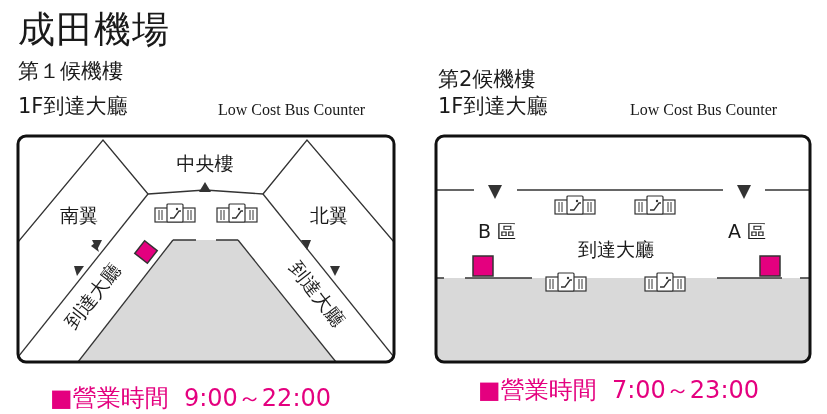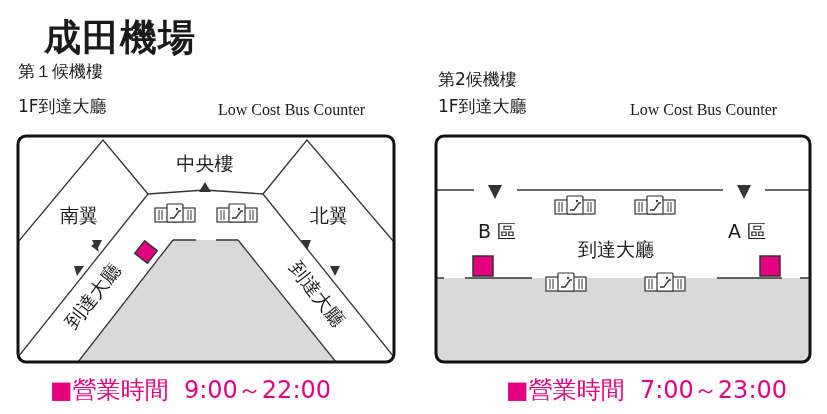--- a/index.html
+++ b/index.html
@@ -1,20 +1,20 @@
 <!DOCTYPE html>
 <html><head>
 <meta charset="utf-8">
 <style>
   html, body { margin:0; padding:0; background:#ffffff; }
   body { width:827px; height:414px; position:relative; overflow:hidden;
          font-family:"DejaVu Sans", "Liberation Sans", sans-serif; color:#1a1a1a; }
   .abs { position:absolute; white-space:nowrap; }
-  .main-title { left:18px; top:16px; font-size:37px; font-weight:bold; letter-spacing:1px; line-height:44px;margin-left:26px; }
-  .sub1 { font-size:17px; line-height:30px; }
+  .main-title { left:18px; top:8px; font-size:37px; font-weight:normal; letter-spacing:1px; line-height:44px; }
+  .sub1 { font-size:21px; line-height:30px; }
   .bus { font-size:16px; line-height:20px; font-family:Liberation Serif, serif; }
   .hours { font-size:24px; line-height:28px; color:#e4007f; }
   svg.map { position:absolute; }
   .label { font-size:19px; fill:#1a1a1a; font-family:"DejaVu Sans", sans-serif; }
 </style>
 </head>
 <body>
 
 <div class="abs main-title">成田機場</div>
 
@@ -121,18 +121,18 @@
   <use href="#esc2" x="645" y="273"></use>
 
   <rect x="473" y="256" width="20" height="20" fill="#e4007f" stroke="#333" stroke-width="1.5"></rect>
   <rect x="760" y="256" width="20" height="20" fill="#e4007f" stroke="#333" stroke-width="1.5"></rect>
 
   <text class="label" x="497" y="238" text-anchor="middle">B 區</text>
   <text class="label" x="747" y="238" text-anchor="middle">A 區</text>
   <text class="label" x="616" y="256" text-anchor="middle">到達大廳</text>
 </svg>
 
-<div class="abs hours" style="left:50px;top:376px;">
+<div class="abs hours" style="left:50px;top:384px;">
   <span>■</span><span>營業時間</span>&nbsp;&nbsp;<span>9:00～22:00</span>
 </div>
-<div class="abs hours" style="left:506px;top:376px;">
+<div class="abs hours" style="left:478px;top:376px;">
   <span>■</span><span>營業時間</span>&nbsp;&nbsp;<span>7:00～23:00</span>
 </div>
 
 </body></html>

